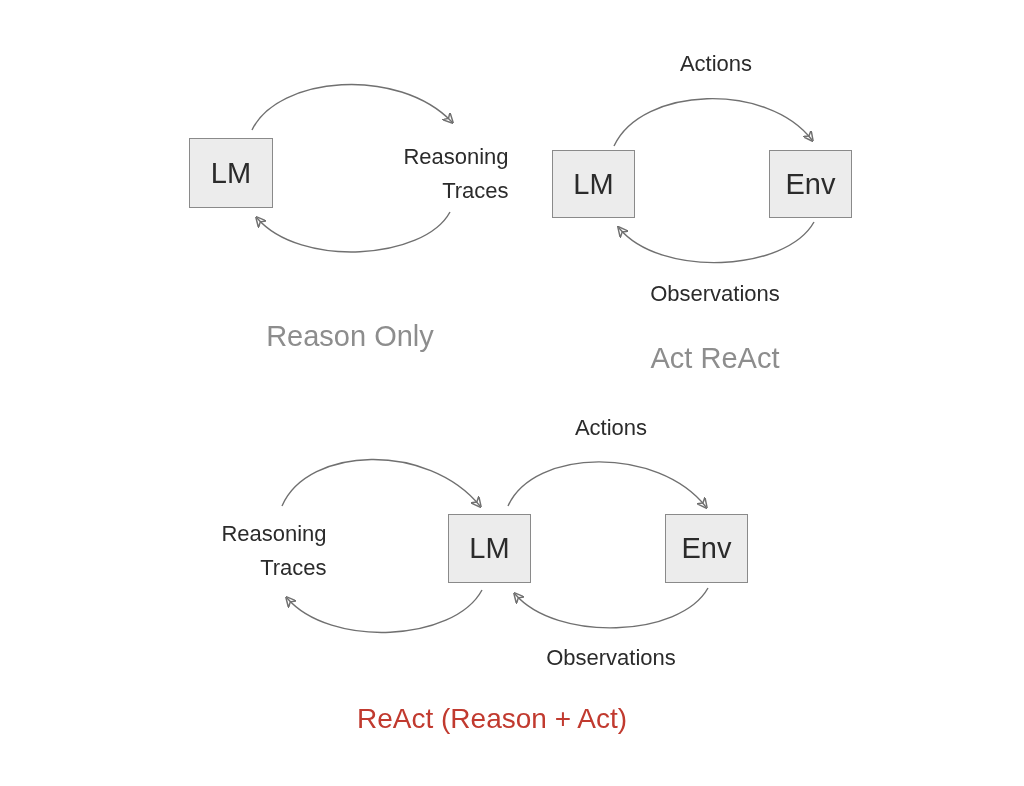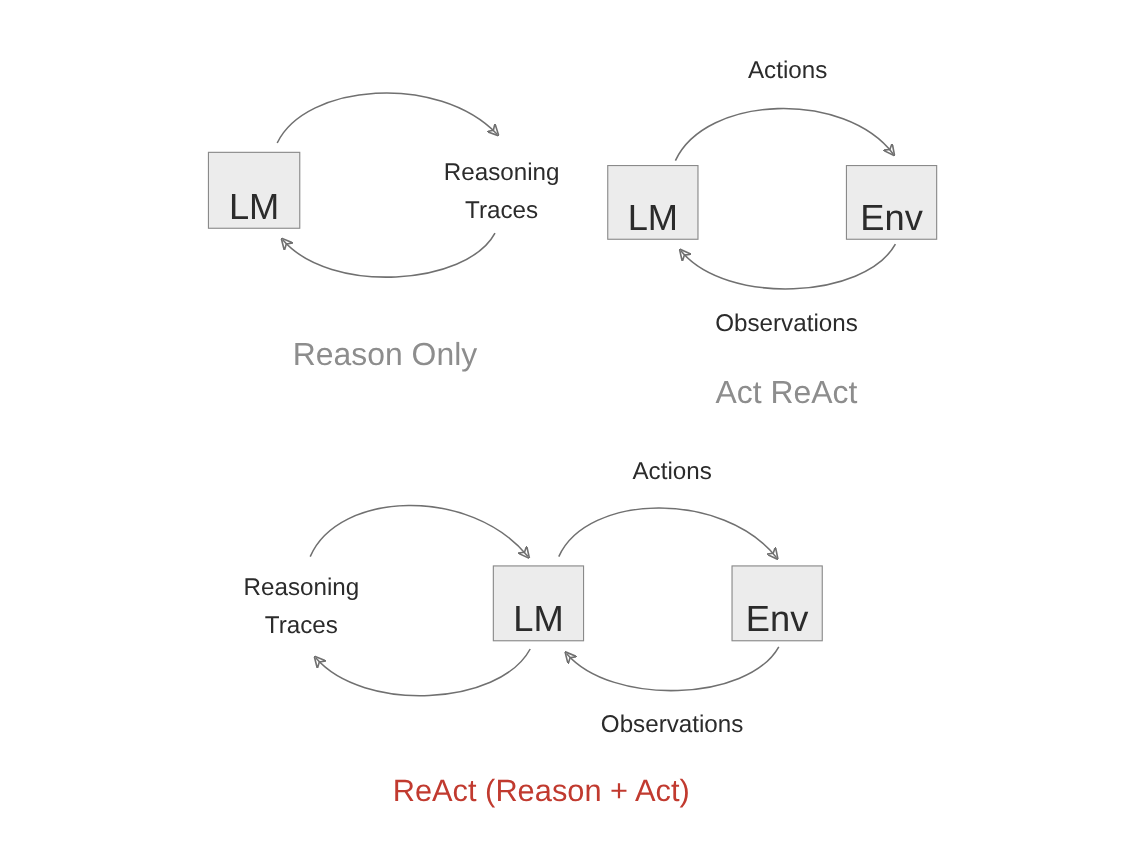--- a/index.html
+++ b/index.html
@@ -9,28 +9,28 @@
     background:#ffffff;
     font-family:"Liberation Sans", sans-serif;
     overflow:hidden;
   }
   #arcs{position:absolute;left:0;top:0;width:1024px;height:786px;}
   #arcs path{fill:none;stroke:var(--arrow,#707070);stroke-width:1.4px;}
   .node-box{
     position:absolute;
     background:var(--box-fill,#ececec);
     border:1.6px solid var(--box-border,#8a8a8a);
-    display:flex;align-items:flex-end;justify-content:center;
-    font-size:33px;color:var(--label-dark,#2b2b2b);
+    display:flex;align-items:center;justify-content:center;
+    font-size:29px;color:var(--label-dark,#2b2b2b);
     box-sizing:border-box;
   }
   .flow-label{
     position:absolute;transform:translate(-50%,-50%);
     font-size:22px;color:var(--label-dark,#2b2b2b);
-    white-space:nowrap;text-align:center;
+    white-space:nowrap;text-align:right;
   }
   .flow-label.two-line{line-height:34px;}
   .caption{
     position:absolute;transform:translate(-50%,-50%);
     font-size:29px;color:var(--caption-gray,#8d8d8d);
     white-space:nowrap;
   }
   .caption.react{color:var(--react-red,#c13a2f);font-size:28px;}
 </style>
 </head>
@@ -59,21 +59,21 @@
   </svg>
 
   <div>
     <div class="node-box" style="left:189px;top:138px;width:84px;height:70px;">
       <span>LM</span>
     </div>
     <div class="flow-label two-line" style="left:456px;top:174px;">
       <div>Reasoning</div>
       <div>Traces</div>
     </div>
-    <div class="caption" style="left:350px;top:323px;">Reason Only</div>
+    <div class="caption" style="left:350px;top:336px;">Reason Only</div>
   </div>
 
   <div>
     <div class="node-box" style="left:552px;top:150px;width:83px;height:68px;">
       <span>LM</span>
     </div>
     <div class="node-box" style="left:769px;top:150px;width:83px;height:68px;">
       <span>Env</span>
     </div>
     <div class="flow-label" style="left:716px;top:64px;">Actions</div>

